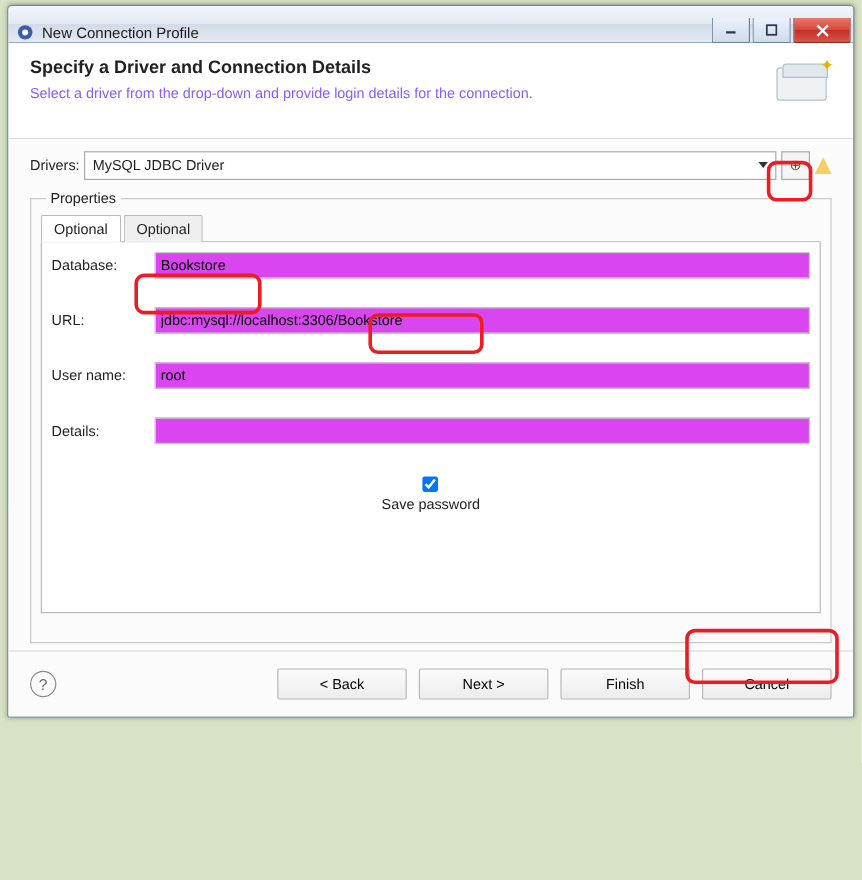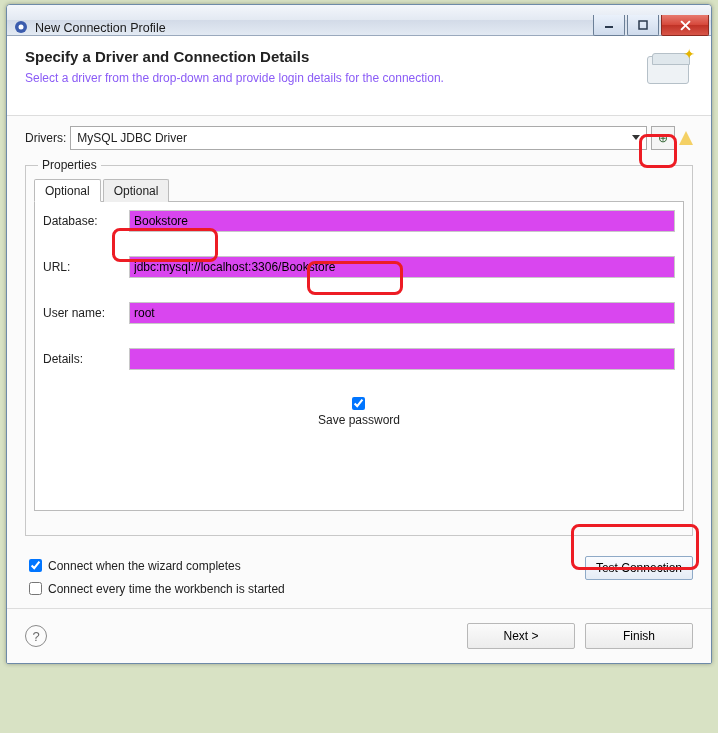--- a/index.html
+++ b/index.html
@@ -335,43 +335,30 @@
           </div>
 
           <div class="save-row">
             <input type="checkbox" checked="" style="">
             <span>Save password</span>
           </div>
 
         </div>
       </fieldset>
 
-      <div class="bottom-options">
-        <div class="left">
-          <div class="opt">
-            <input type="checkbox" checked="" style="">
-            <span>Connect when the wizard completes</span>
-          </div>
-          <div class="opt">
-            <input type="checkbox" style="">
-            <span>Connect every time the workbench is started</span>
-          </div>
-        </div>
-        <div>
-          <button class="test-btn">Test Connection</button>
-        </div>
-      </div>
 
     </div>
 
     <div class="footer">
       <div class="help-icon">?</div>
       <div class="spacer"></div>
+      <button class="wiz-btn">&lt; Back</button>
       <button class="wiz-btn">Next &gt;</button>
       <button class="wiz-btn">Finish</button>
+      <button class="wiz-btn">Cancel</button>
     </div>
 
     <div class="hl" style="left:632px; top:98px; width:38px; height:34px;"></div>
     <div class="hl" style="left:105px; top:192px; width:106px; height:34px;"></div>
     <div class="hl" style="left:300px; top:225px; width:96px; height:34px;"></div>
     <div class="hl" style="left:564px; top:488px; width:128px; height:46px;"></div>
 
   </div>
 
 </div>

